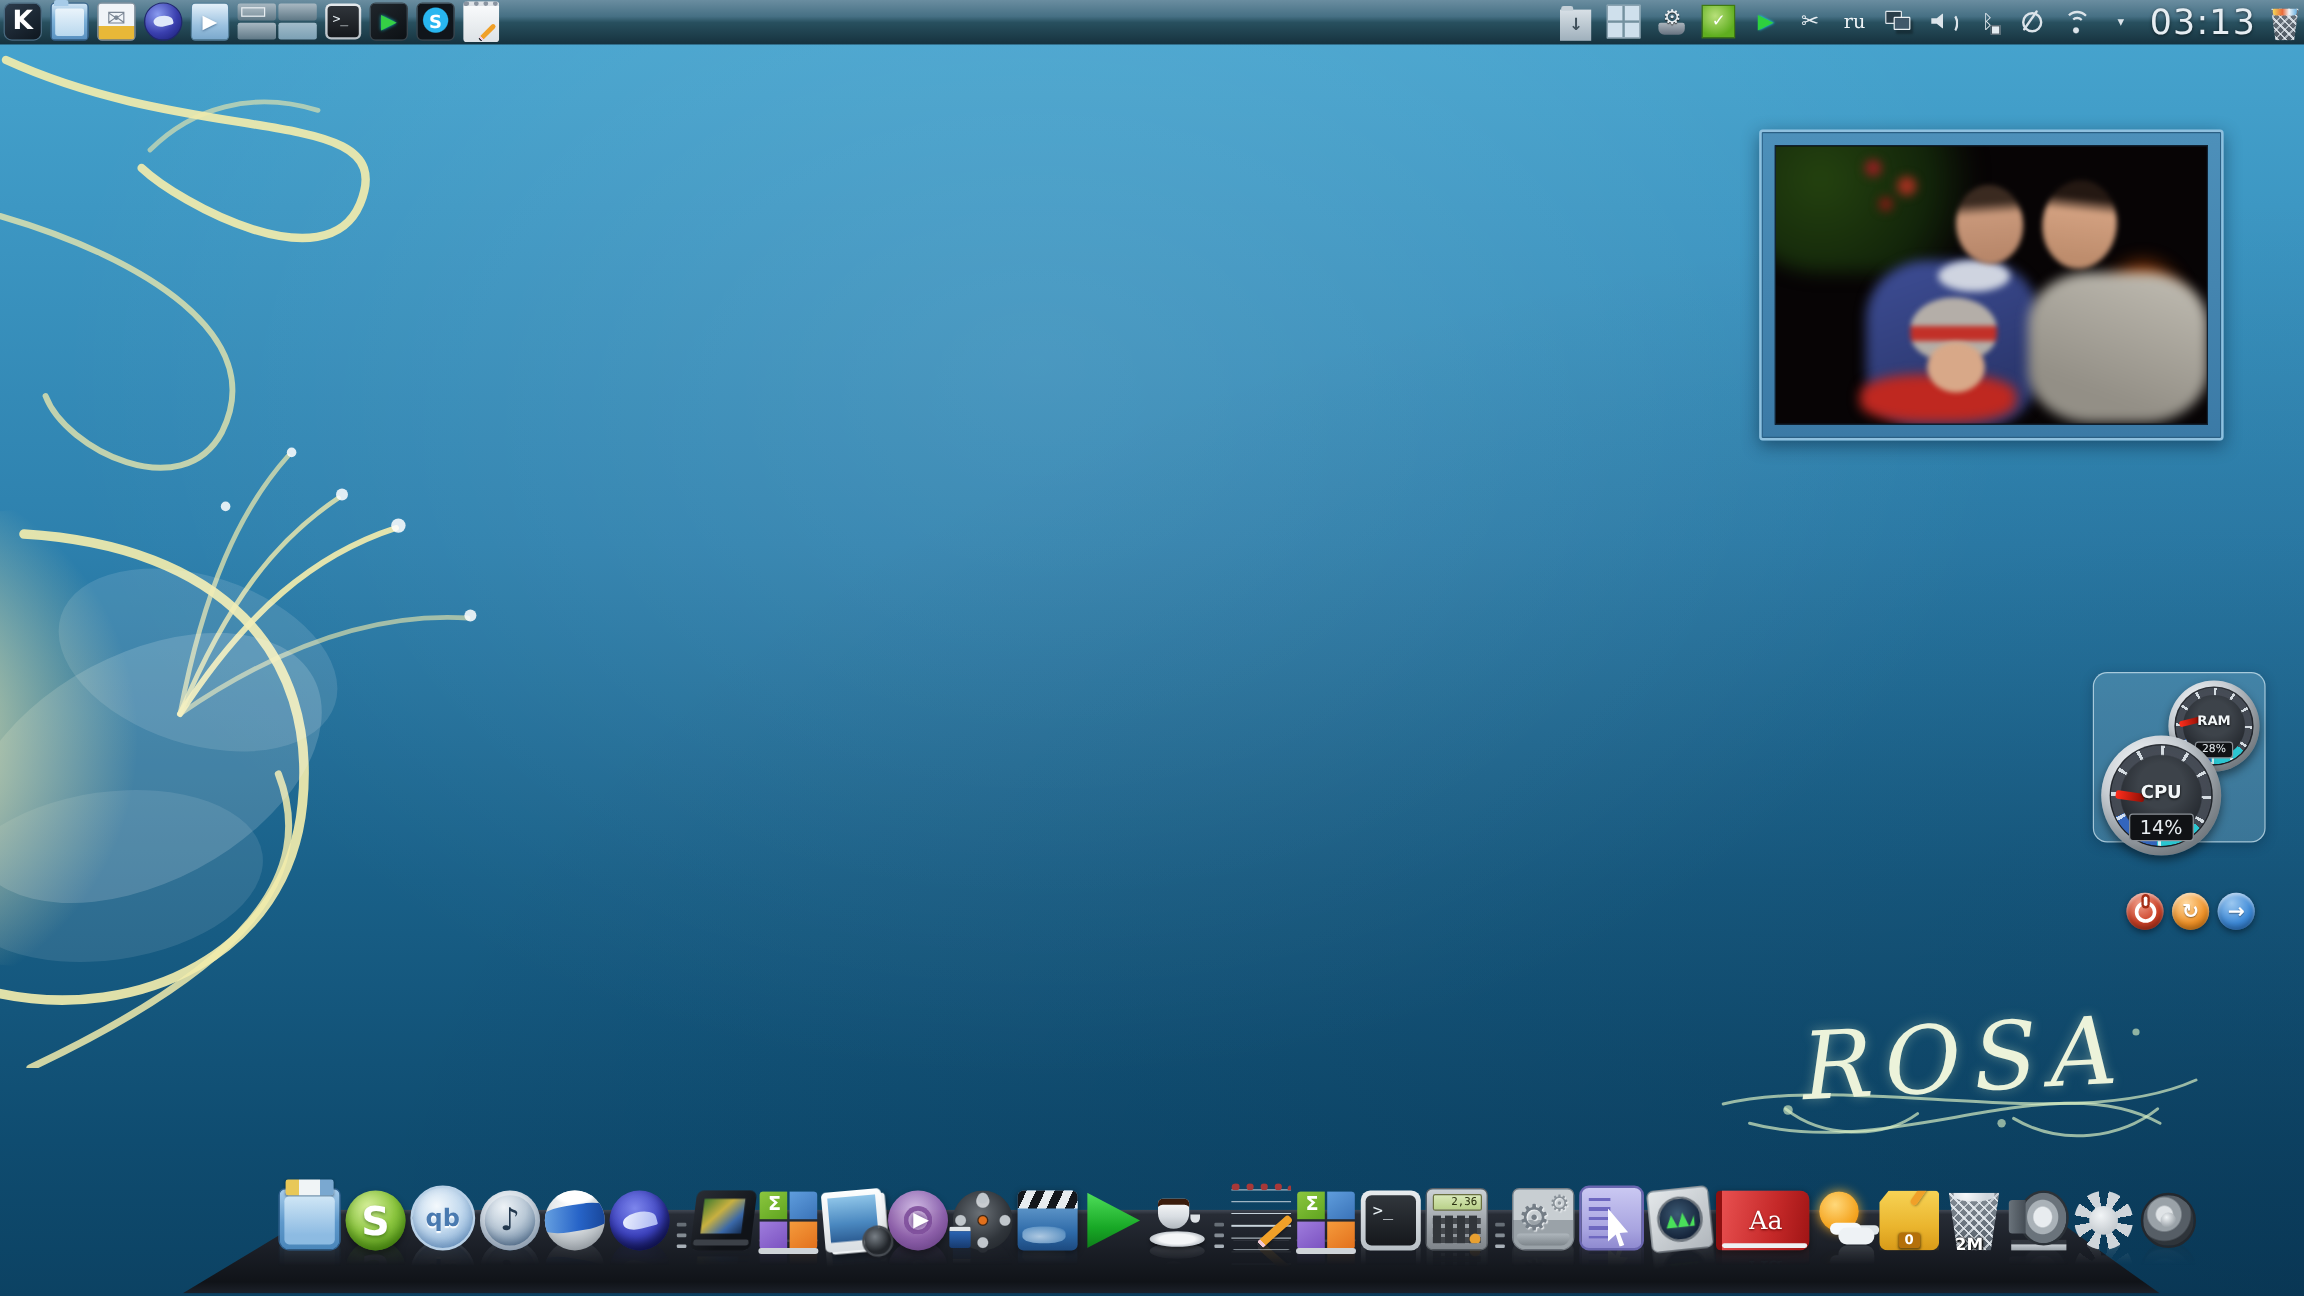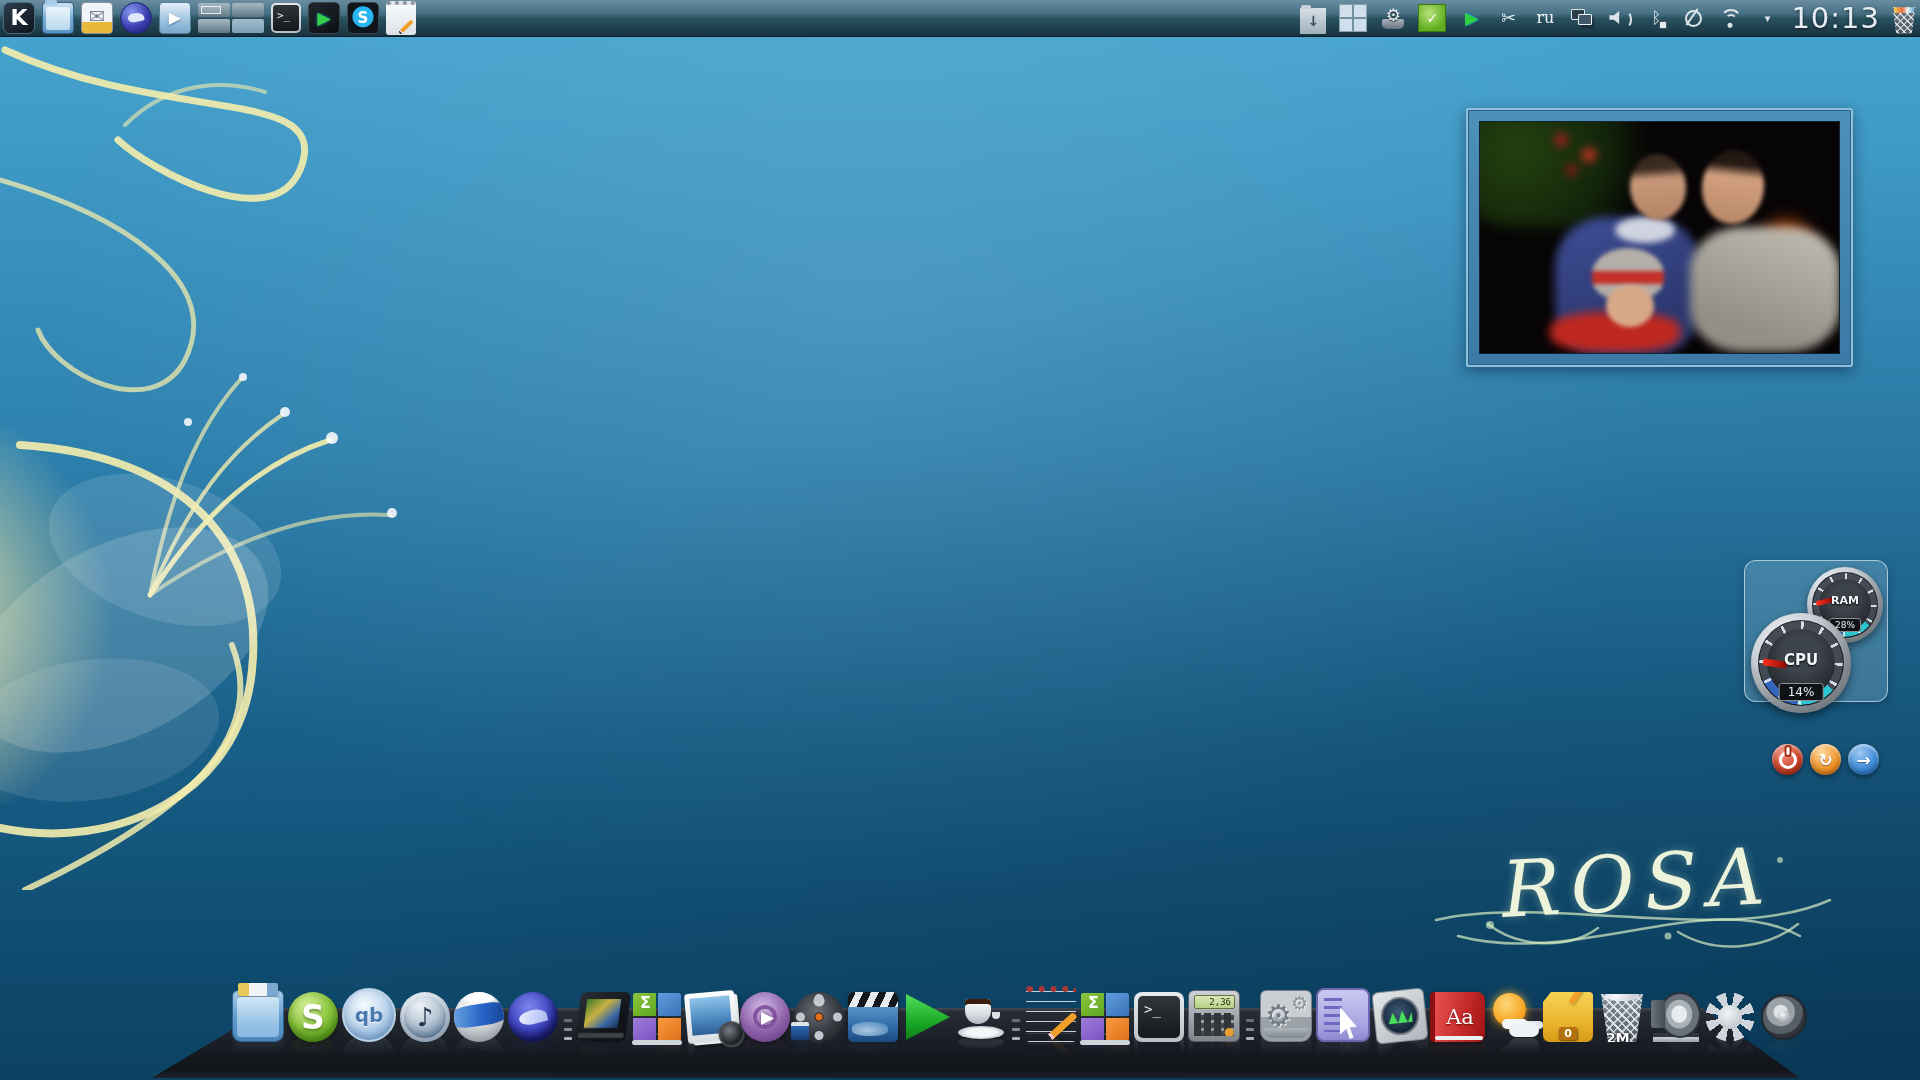--- a/index.html
+++ b/index.html
@@ -162,21 +162,21 @@
        background-blend-mode:screen;
        -webkit-mask:radial-gradient(circle,transparent 0 56%,#000 58% 84%,transparent 86%);
        mask:radial-gradient(circle,transparent 0 56%,#000 58% 84%,transparent 86%);}
   .needle{position:absolute;left:12%;top:47%;width:24%;height:7%;border-radius:2px;
        background:linear-gradient(90deg,#ff2e1c,#8e0e04);transform:rotate(8deg);}
   .gauge-ram .needle{transform:rotate(-14deg);top:42%;}
   .glabel{position:absolute;left:0;right:0;top:38%;text-align:center;color:#f2f6f8;font-weight:bold;
        font-size:15px;text-shadow:0 1px 2px #000;}
   .gauge-ram .glabel{font-size:11px;top:36%;}
   .gvalue{position:absolute;left:50%;transform:translateX(-50%);bottom:12%;background:#101215;color:#e8eef2;
-       border:1px solid #8a9096;border-radius:3px;font-size:12px;padding:1px 8px;}
+       border:1px solid #8a9096;border-radius:3px;font-size:16px;padding:1px 8px;}
   .gauge-ram .gvalue{font-size:9px;padding:1px 5px;bottom:14%;}
 
   
   #session{position:absolute;left:1772px;top:744px;display:flex;gap:7px;}
   .sbtn{width:31px;height:31px;border-radius:50%;display:flex;align-items:center;justify-content:center;
        box-shadow:0 2px 5px rgba(0,10,20,.5), inset 0 2px 3px rgba(255,255,255,.55), inset 0 -3px 5px rgba(0,0,0,.25);}
   .sbtn-power{background:radial-gradient(circle at 38% 28%,#f0a08c,#cc4228 55%,#8e1e0c);}
   .sbtn-restart{background:radial-gradient(circle at 38% 28%,#ffd9a0,#ef9228 58%,#c06708);}
   .sbtn-logout{background:radial-gradient(circle at 38% 28%,#9cc8f0,#3e8ad8 58%,#1c5ea8);}
   .sglyph{color:#fff;font-size:17px;font-weight:bold;text-shadow:0 1px 1px rgba(0,0,0,.4);}
@@ -322,21 +322,21 @@
        filter:drop-shadow(1px 1px 1px #222);}
 
   .i-d-sysmon{background:linear-gradient(145deg,#e4e8ea,#b0b6bc);border-radius:6px;transform:rotate(-6deg);border:1px solid #888f96;}
   .i-d-sysmon::before{content:"";position:absolute;inset:6px;border-radius:50%;border:2px solid #6e767e;
        background:radial-gradient(circle at 45% 38%,#3c5a74,#15243a 72%);}
   .i-d-sysmon::after{content:"";position:absolute;left:13px;top:19px;width:24px;height:13px;background:#49e05a;
        clip-path:polygon(0 100%,20% 15%,40% 100%,60% 5%,80% 100%,100% 25%,100% 100%);
        filter:drop-shadow(0 0 2px #2eb040);}
 
   .i-d-dict{background:linear-gradient(100deg,#e85050,#c42828 60%,#9e1414);border-radius:4px 8px 8px 4px;
-       border-left:5px solid #8e1010;box-shadow:0 2px 5px rgba(0,0,0,.4);}
+       border-left:5px solid #8e1010;box-shadow:0 2px 5px rgba(0,0,0,.4);padding-left:23px;}
   .i-d-dict::before{content:"";position:absolute;left:0;right:2px;bottom:2px;height:4px;background:#eef1f3;border-radius:2px;}
   .i-d-dict .glyph{color:#fff;font-size:21px;font-family:"DejaVu Serif",serif;text-shadow:0 1px 2px #600;}
 
   .i-d-weather{}
   .i-d-weather::before{content:"";position:absolute;left:4px;top:1px;width:33px;height:33px;border-radius:50%;
        background:radial-gradient(circle at 40% 33%,#ffd87a,#f5a623 62%,#e2840a);
        box-shadow:0 0 9px rgba(255,180,40,.85);}
   .i-d-weather::after{content:"";position:absolute;right:0px;bottom:5px;width:30px;height:14px;border-radius:10px;
        background:#eef2f5;box-shadow:-9px -6px 0 -2px #f6f9fb, 7px -5px 0 -3px #e0e6ea;}
 
@@ -520,21 +520,21 @@
         </div>
         <div class="tbtn">
           <div class="picon i-t-wifi"></div>
         </div>
         <div class="tbtn">
           <div class="picon i-t-caret">
             <span class="glyph">▾</span>
           </div>
         </div>
       </div>
-    <div id="clock">10:13</div>
+    <div id="clock">03:13</div>
     <div class="picon i-t-trash"></div>
   </div>
 </div>
 
 <div id="photo-frame">
   <div id="photo">
     <div class="ph ph-foliage"></div>
     <div class="ph ph-berries"></div>
     <div class="ph ph-fire"></div>
     <div class="ph ph-body-left"></div>

